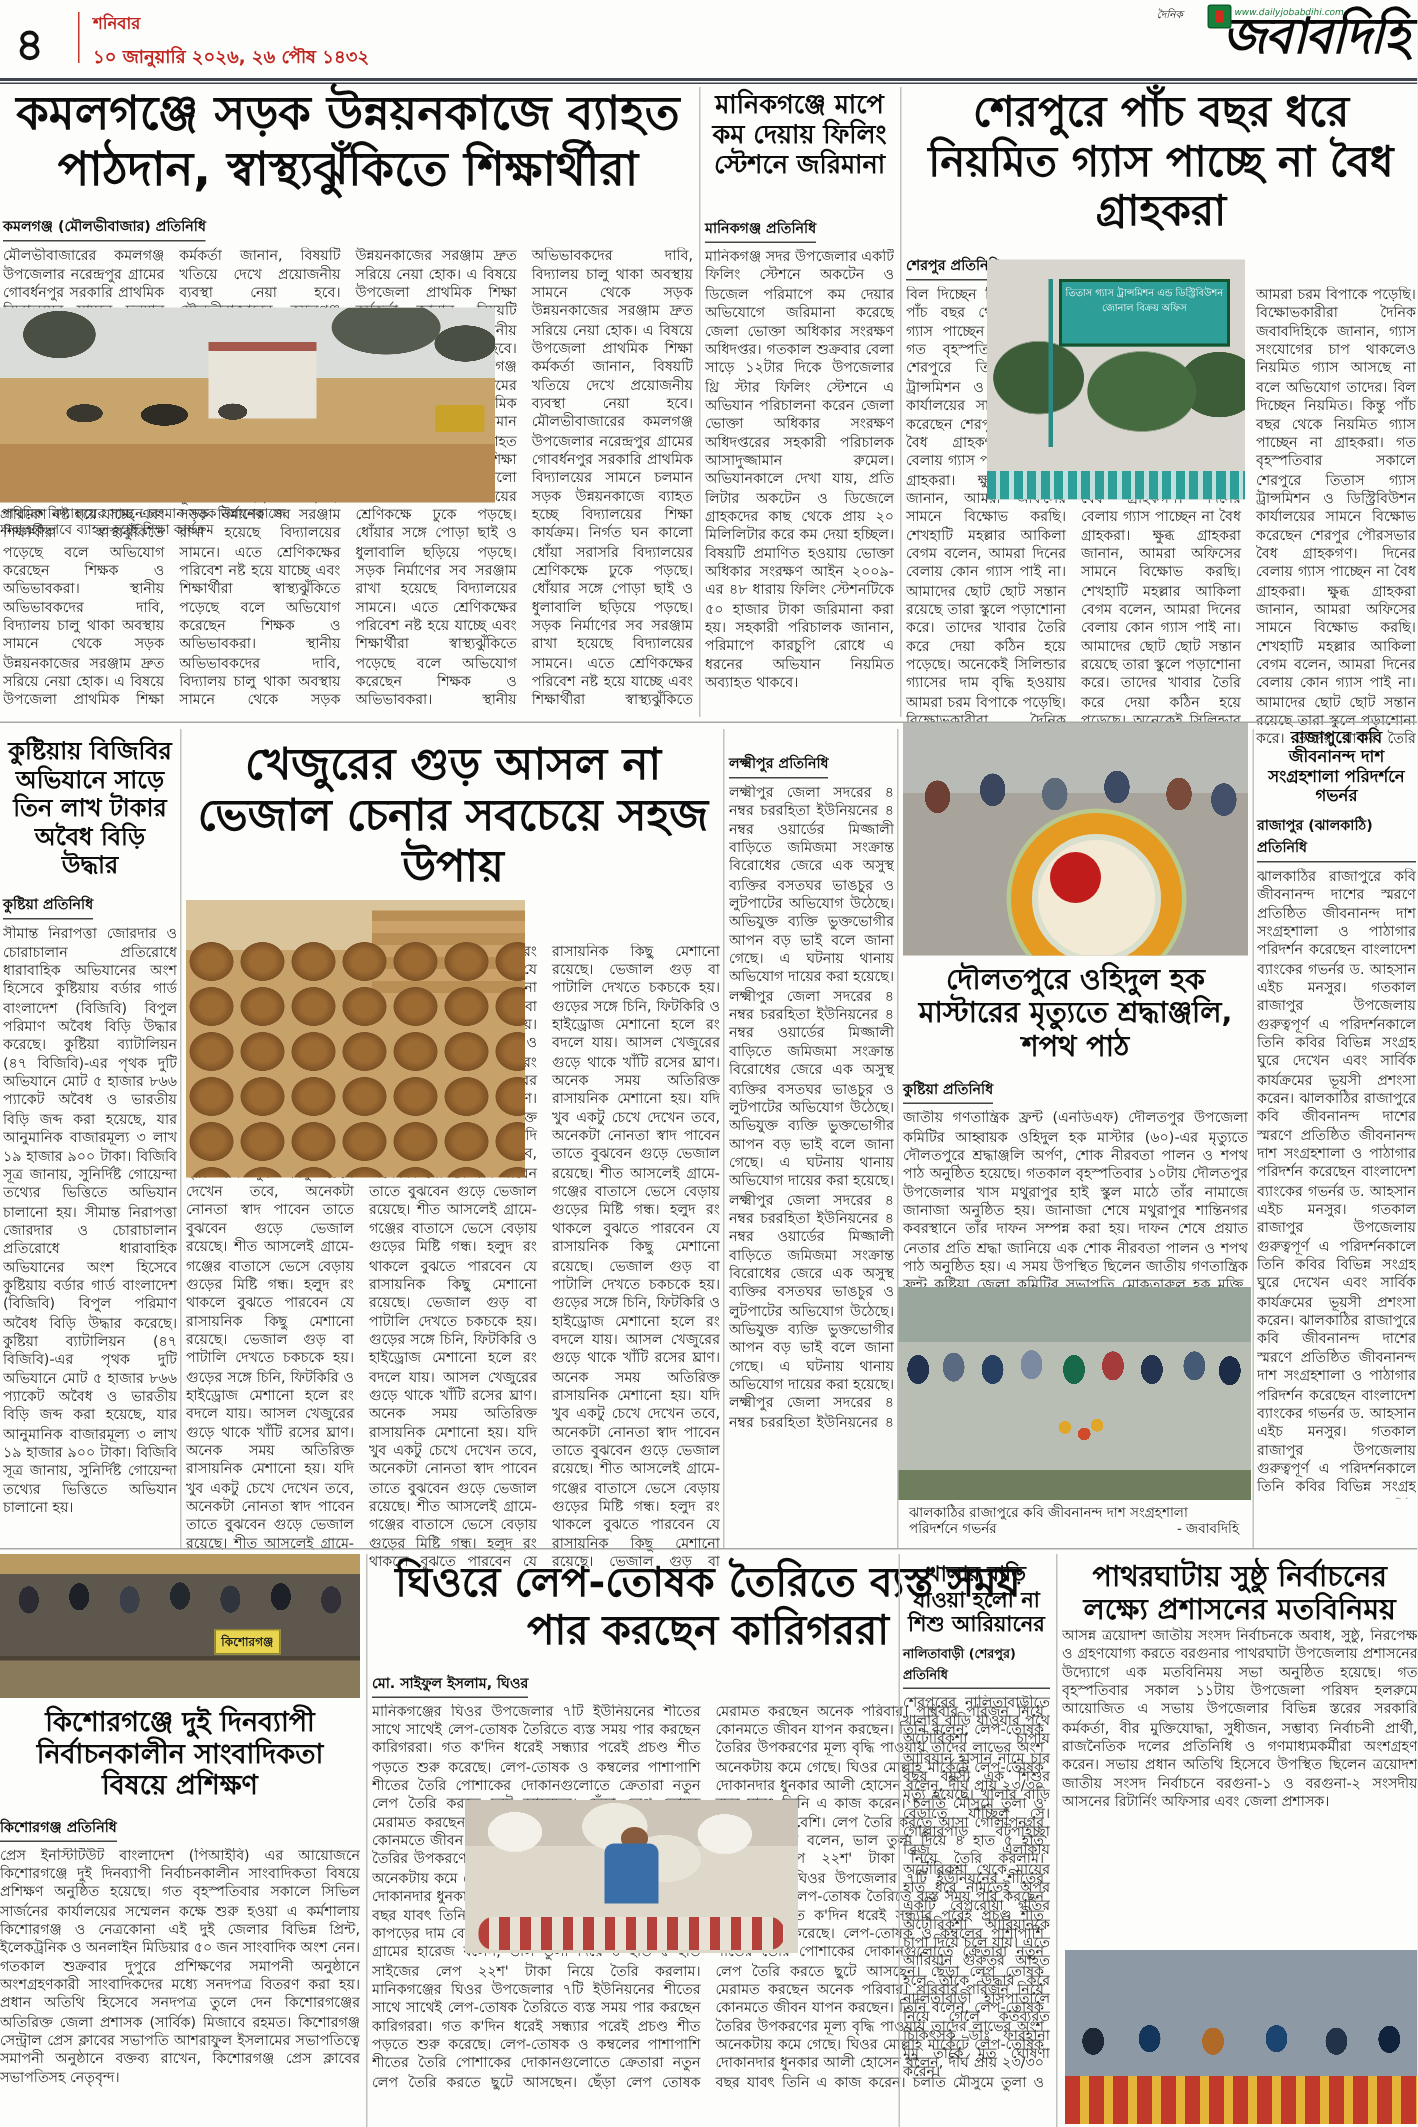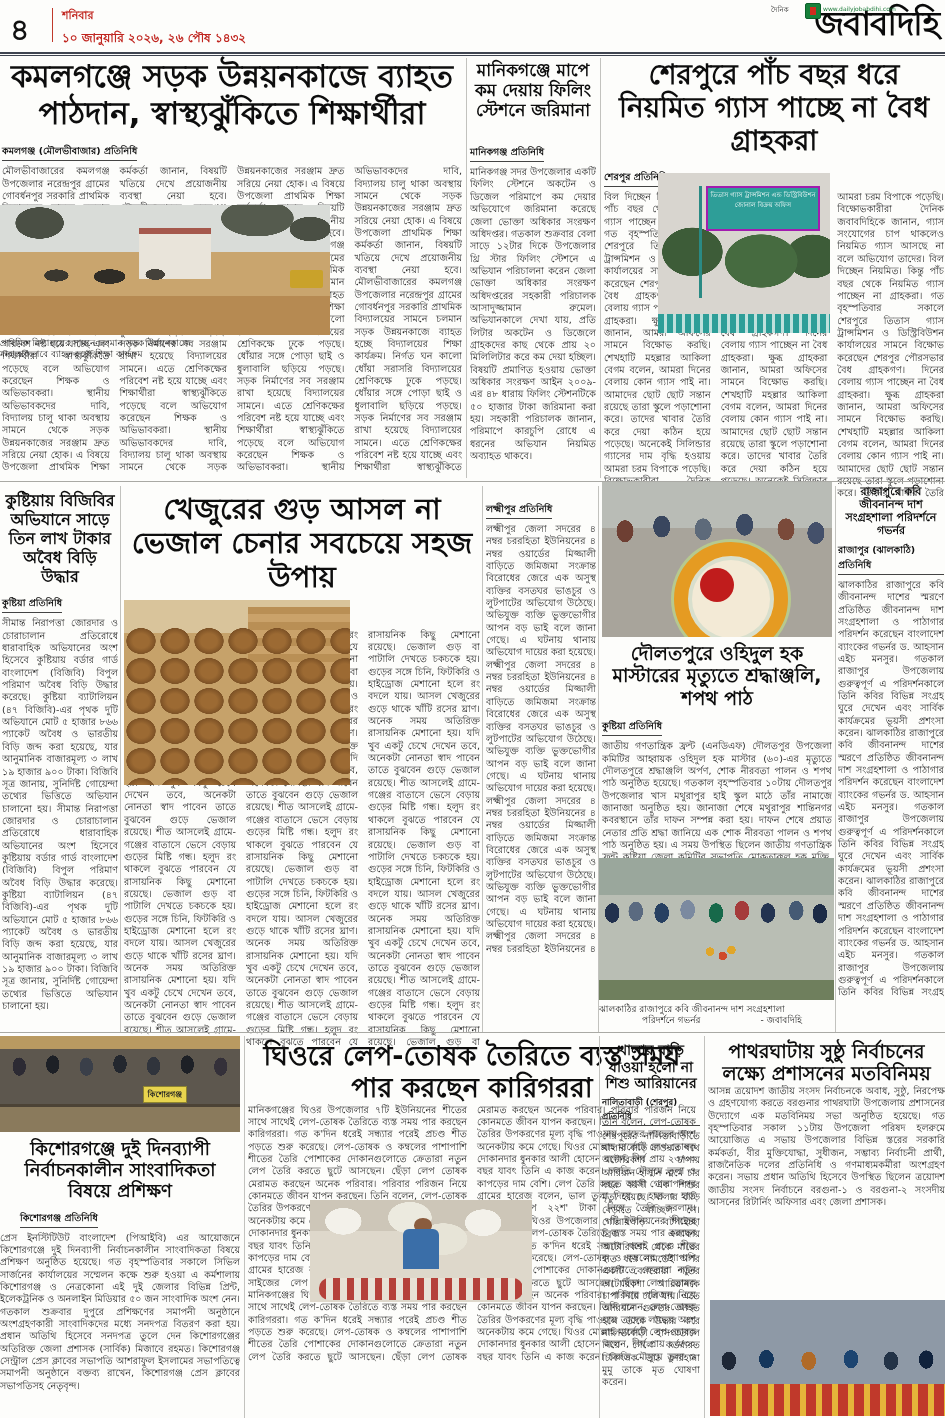--- a/index.html
+++ b/index.html
@@ -33,21 +33,21 @@
   .banner-art-l:after{content:"";position:absolute;right:10px;bottom:4px;width:26px;height:14px;
       background:#f2efe8;border-radius:8px 10px 4px 6px;}
   .banner-art-r{position:absolute;right:0;top:0;width:78px;height:44px;
       background:linear-gradient(180deg,#eef1ec 0 55%,#dfe3da 55%);}
   .banner-art-r:before{content:"";position:absolute;left:10px;top:6px;width:30px;height:22px;
       background:#cfd6cc;border:1px solid #aab3a6;}
   .banner-art-r:after{content:"";position:absolute;right:8px;top:4px;width:14px;height:14px;
       border-radius:50%;background:#e9ece4;border:1px solid #b9c0b2;}
   .banner-title{position:relative;font-size:27px;font-weight:bold;color:#0b0b0b;z-index:2;
       text-shadow:0 0 1px #fff;}
-  .logo{position:absolute;right:6px;top:2px;width:170px;height:46px;text-align:right;}
+  .logo{position:absolute;right:6px;top:2px;width:170px;height:46px;text-align:right;font-style:italic;}
   .logo .brand{font-size:33px;font-weight:bold;color:#0a0a0a;line-height:44px;letter-spacing:-1px;}
   .logo .prefix{position:absolute;left:2px;top:2px;font-size:7px;color:#222;}
   .logo .emblem{position:absolute;left:36px;top:1px;width:14px;height:14px;background:#17803a;
       border-radius:2px;border:1px solid #0c5f2a;}
   .logo .emblem:before{content:"";position:absolute;left:4px;top:3px;width:6px;height:8px;background:#d12b1e;}
   .logo .web{position:absolute;left:54px;top:3px;font-size:6px;color:#1c7a3a;white-space:nowrap;}
   .rule2{position:absolute;left:0;top:52px;width:945px;height:4px;
       border-top:2px solid #3f4450;border-bottom:1px solid #3f4450;box-sizing:border-box;}
   
   .ph-road{background:linear-gradient(180deg,#d9dcd8 0 36%,#c9a56e 36% 70%,#b68a52 70%);}
@@ -61,21 +61,21 @@
       background:radial-gradient(20px 10px at 20% 50%,#3a372f 60%,transparent 61%),
                  radial-gradient(26px 12px at 55% 55%,#2f2c26 60%,transparent 61%),
                  radial-gradient(16px 9px at 85% 45%,#44413a 60%,transparent 61%);}
   .ph-road .digger{position:absolute;right:2%;top:50%;width:10%;height:14%;background:#c9a22a;border-radius:2px;}
   .ph-gas{background:linear-gradient(180deg,#dfe8df 0 20%,#cfdccb 20 60%,#bfd0ba 60%);}
   .ph-gas .foliage{position:absolute;left:0;top:26%;width:100%;height:58%;
       background:radial-gradient(50px 40px at 20% 40%,#3d5c38 60%,transparent 61%),
                  radial-gradient(60px 44px at 60% 50%,#466b40 60%,transparent 61%),
                  radial-gradient(44px 36px at 90% 45%,#3d5c38 60%,transparent 61%);}
   .ph-gas .sign{position:absolute;left:28%;top:8%;width:66%;height:28%;background:#2e9e98;
-      border:2px solid #a21caf;color:#fff;font-size:6.5px;line-height:1.5;text-align:center;
+      border:2px solid #14532d;color:#fff;font-size:6.5px;line-height:1.5;text-align:center;
       padding-top:3px;box-sizing:border-box;}
   .ph-gas .pole{position:absolute;left:24%;top:8%;width:3px;height:70%;background:#2a8a84;}
   .ph-gas .fence{position:absolute;left:0;bottom:0;width:100%;height:12%;
       background:repeating-linear-gradient(90deg,#2e9e98 0 6px,#bfe0dc 6px 9px);}
   .ph-wreath{background:linear-gradient(180deg,#b9bcb6 0 30%,#a8a49b 30%);}
   .ph-wreath .crowd{position:absolute;left:0;top:8%;width:100%;height:60%;
       background:radial-gradient(14px 18px at 10% 40%,#6e3f33 60%,transparent 61%),
                  radial-gradient(14px 18px at 26% 35%,#39465e 60%,transparent 61%),
                  radial-gradient(14px 18px at 44% 38%,#5d6a7a 60%,transparent 61%),
                  radial-gradient(14px 18px at 62% 33%,#3c4a63 60%,transparent 61%),
@@ -234,21 +234,21 @@
   <div class="abs" style="left:602px;top:642px;width:230px;">
     <div class="headline" style="font-size:19px;">দৌলতপুরে ওহিদুল হক মাস্টারের মৃত্যুতে শ্রদ্ধাঞ্জলি, শপথ পাঠ</div>
     <div style="margin-top:5px;"><span class="byline">কুষ্টিয়া প্রতিনিধি</span></div>
     <div class="body" style="height:138px;overflow:hidden;">জাতীয় গণতান্ত্রিক ফ্রন্ট (এনডিএফ) দৌলতপুর উপজেলা কমিটির আহ্বায়ক ওহিদুল হক মাস্টার (৬০)-এর মৃত্যুতে দৌলতপুরে শ্রদ্ধাঞ্জলি অর্পণ, শোক নীরবতা পালন ও শপথ পাঠ অনুষ্ঠিত হয়েছে। গতকাল বৃহস্পতিবার ১০টায় দৌলতপুর উপজেলার খাস মথুরাপুর হাই স্কুল মাঠে তাঁর নামাজে জানাজা অনুষ্ঠিত হয়। জানাজা শেষে মথুরাপুর শান্তিনগর কবরস্থানে তাঁর দাফন সম্পন্ন করা হয়। দাফন শেষে প্রয়াত নেতার প্রতি শ্রদ্ধা জানিয়ে এক শোক নীরবতা পালন ও শপথ পাঠ অনুষ্ঠিত হয়। এ সময় উপস্থিত ছিলেন জাতীয় গণতান্ত্রিক ফ্রন্ট কুষ্টিয়া জেলা কমিটির সভাপতি মোকতারুল হক মুক্তি, মেহেরপুর জেলা আহ্বায়ক ইসানুল করিম আন্টু, কুষ্টিয়া জেলা নেতৃবৃন্দসহ স্থানীয় গণ্যমান্য ব্যক্তিবর্গ।</div>
   </div>
   <div class="photo ph-gov" style="left:598px;top:858px;width:236px;height:142px;">
     <div class="ppl"></div>
     <div class="flowers"></div>
     <div class="grass"></div>
   </div>
-  <div class="abs caption" style="left:582px;top:1004px;width:220px;text-align:center;">
+  <div class="abs caption" style="left:606px;top:1004px;width:220px;">
     <span>ঝালকাঠির রাজাপুরে কবি জীবনানন্দ দাশ সংগ্রহশালা পরিদর্শনে গভর্নর</span>
     <span style="float:right;">- জবাবদিহি</span>
   </div>
 
   <div class="abs" style="left:838px;top:486px;width:106px;">
     <div class="headline" style="font-size:11px;">রাজাপুরে কবি জীবনানন্দ দাশ সংগ্রহশালা পরিদর্শনে গভর্নর</div>
     <div style="margin-top:5px;"><span class="byline">রাজাপুর (ঝালকাঠি) প্রতিনিধি</span></div>
     <div class="body" style="height:420px;overflow:hidden;">ঝালকাঠির রাজাপুরে কবি জীবনানন্দ দাশের স্মরণে প্রতিষ্ঠিত জীবনানন্দ দাশ সংগ্রহশালা ও পাঠাগার পরিদর্শন করেছেন বাংলাদেশ ব্যাংকের গভর্নর ড. আহসান এইচ মনসুর। গতকাল রাজাপুর উপজেলায় গুরুত্বপূর্ণ এ পরিদর্শনকালে তিনি কবির বিভিন্ন সংগ্রহ ঘুরে দেখেন এবং সার্বিক কার্যক্রমের ভূয়সী প্রশংসা করেন। ঝালকাঠির রাজাপুরে কবি জীবনানন্দ দাশের স্মরণে প্রতিষ্ঠিত জীবনানন্দ দাশ সংগ্রহশালা ও পাঠাগার পরিদর্শন করেছেন বাংলাদেশ ব্যাংকের গভর্নর ড. আহসান এইচ মনসুর। গতকাল রাজাপুর উপজেলায় গুরুত্বপূর্ণ এ পরিদর্শনকালে তিনি কবির বিভিন্ন সংগ্রহ ঘুরে দেখেন এবং সার্বিক কার্যক্রমের ভূয়সী প্রশংসা করেন। ঝালকাঠির রাজাপুরে কবি জীবনানন্দ দাশের স্মরণে প্রতিষ্ঠিত জীবনানন্দ দাশ সংগ্রহশালা ও পাঠাগার পরিদর্শন করেছেন বাংলাদেশ ব্যাংকের গভর্নর ড. আহসান এইচ মনসুর। গতকাল রাজাপুর উপজেলায় গুরুত্বপূর্ণ এ পরিদর্শনকালে তিনি কবির বিভিন্ন সংগ্রহ ঘুরে দেখেন এবং সার্বিক কার্যক্রমের ভূয়সী প্রশংসা করেন।</div>
   </div>
 
@@ -258,26 +258,27 @@
   <div class="vline" style="left:835px;top:486px;height:546px;"></div>
   <div class="hline" style="left:0;top:1032px;width:945px;"></div>
 
   <div class="photo ph-kg" style="left:0;top:1036px;width:240px;height:96px;">
     <div class="ppl"></div>
     <div class="table"></div>
     <div class="tag">কিশোরগঞ্জ</div>
   </div>
   <div class="abs" style="left:0;top:1138px;width:240px;">
     <div class="headline" style="font-size:18px;">কিশোরগঞ্জে দুই দিনব্যাপী নির্বাচনকালীন সাংবাদিকতা বিষয়ে প্রশিক্ষণ</div>
-    <div style="margin-top:4px;margin-left:20px;"><span class="byline">কিশোরগঞ্জ প্রতিনিধি</span></div>
+    <div style="margin-top:4px;"><span class="byline">কিশোরগঞ্জ প্রতিনিধি</span></div>
     <div class="body" style="height:205px;overflow:hidden;">প্রেস ইনস্টিটিউট বাংলাদেশ (পিআইবি) এর আয়োজনে কিশোরগঞ্জে দুই দিনব্যাপী নির্বাচনকালীন সাংবাদিকতা বিষয়ে প্রশিক্ষণ অনুষ্ঠিত হয়েছে। গত বৃহস্পতিবার সকালে সিভিল সার্জনের কার্যালয়ের সম্মেলন কক্ষে শুরু হওয়া এ কর্মশালায় কিশোরগঞ্জ ও নেত্রকোনা এই দুই জেলার বিভিন্ন প্রিন্ট, ইলেকট্রনিক ও অনলাইন মিডিয়ার ৫০ জন সাংবাদিক অংশ নেন। গতকাল শুক্রবার দুপুরে প্রশিক্ষণের সমাপনী অনুষ্ঠানে অংশগ্রহণকারী সাংবাদিকদের মধ্যে সনদপত্র বিতরণ করা হয়। প্রধান অতিথি হিসেবে সনদপত্র তুলে দেন কিশোরগঞ্জের অতিরিক্ত জেলা প্রশাসক (সার্বিক) মিজাবে রহমত। কিশোরগঞ্জ সেন্ট্রাল প্রেস ক্লাবের সভাপতি আশরাফুল ইসলামের সভাপতিত্বে সমাপনী অনুষ্ঠানে বক্তব্য রাখেন, কিশোরগঞ্জ প্রেস ক্লাবের সভাপতিসহ নেতৃবৃন্দ।</div>
   </div>
 
   <div class="abs" style="left:248px;top:1040px;width:448px;">
     <div class="headline" style="font-size:27px;">ঘিওরে লেপ-তোষক তৈরিতে ব্যস্ত সময় পার করছেন কারিগররা</div>
+    <div style="margin-top:6px;"><span class="byline">মো. সাইফুল ইসলাম, ঘিওর</span></div>
     <div class="body cols2" style="height:260px;overflow:hidden;">মানিকগঞ্জের ঘিওর উপজেলার ৭টি ইউনিয়নের শীতের সাথে সাথেই লেপ-তোষক তৈরিতে ব্যস্ত সময় পার করছেন কারিগররা। গত ক'দিন ধরেই সন্ধ্যার পরেই প্রচণ্ড শীত পড়তে শুরু করেছে। লেপ-তোষক ও কম্বলের পাশাপাশি শীতের তৈরি পোশাকের দোকানগুলোতে ক্রেতারা নতুন লেপ তৈরি করতে ছুটে আসছেন। ছেঁড়া লেপ তোষক মেরামত করছেন অনেক পরিবার। পরিবার পরিজন নিয়ে কোনমতে জীবন যাপন করছেন। তিনি বলেন, লেপ-তোষক তৈরির উপকরণের মূল্য বৃদ্ধি পাওয়ায় তাদের লাভের অংশ অনেকটায় কমে গেছে। ঘিওর মোল্লাহ মার্কেটে লেপ-তোষক দোকানদার ধুনকার আলী হোসেন বলেন, দীর্ঘ প্রায় ২৩/৩০ বছর যাবৎ তিনি এ কাজ করেন। চলতি মৌসুমে তুলা ও কাপড়ের দাম বেশি। লেপ তৈরি করতে আসা গোলাপনগর গ্রামের হারেজ বলেন, ভাল তুলা দিয়ে ৪ হাত ৫ হাত সাইজের লেপ ২২শ' টাকা নিয়ে তৈরি করলাম। মানিকগঞ্জের ঘিওর উপজেলার ৭টি ইউনিয়নের শীতের সাথে সাথেই লেপ-তোষক তৈরিতে ব্যস্ত সময় পার করছেন কারিগররা। গত ক'দিন ধরেই সন্ধ্যার পরেই প্রচণ্ড শীত পড়তে শুরু করেছে। লেপ-তোষক ও কম্বলের পাশাপাশি শীতের তৈরি পোশাকের দোকানগুলোতে ক্রেতারা নতুন লেপ তৈরি করতে ছুটে আসছেন। ছেঁড়া লেপ তোষক মেরামত করছেন অনেক পরিবার। পরিবার পরিজন নিয়ে কোনমতে জীবন যাপন করছেন। তিনি বলেন, লেপ-তোষক তৈরির উপকরণের মূল্য বৃদ্ধি পাওয়ায় তাদের লাভের অংশ অনেকটায় কমে গেছে। ঘিওর মোল্লাহ মার্কেটে লেপ-তোষক দোকানদার ধুনকার আলী হোসেন বলেন, দীর্ঘ প্রায় ২৩/৩০ বছর যাবৎ তিনি এ কাজ করেন। চলতি মৌসুমে তুলা ও কাপড়ের দাম বেশি। লেপ তৈরি করতে আসা গোলাপনগর গ্রামের হারেজ বলেন, ভাল তুলা দিয়ে ৪ হাত ৫ হাত সাইজের লেপ ২২শ' টাকা নিয়ে তৈরি করলাম। মানিকগঞ্জের ঘিওর উপজেলার ৭টি ইউনিয়নের শীতের সাথে সাথেই লেপ-তোষক তৈরিতে ব্যস্ত সময় পার করছেন কারিগররা। গত ক'দিন ধরেই সন্ধ্যার পরেই প্রচণ্ড শীত পড়তে শুরু করেছে। লেপ-তোষক ও কম্বলের পাশাপাশি শীতের তৈরি পোশাকের দোকানগুলোতে ক্রেতারা নতুন লেপ তৈরি করতে ছুটে আসছেন। ছেঁড়া লেপ তোষক মেরামত করছেন অনেক পরিবার। পরিবার পরিজন নিয়ে কোনমতে জীবন যাপন করছেন। তিনি বলেন, লেপ-তোষক তৈরির উপকরণের মূল্য বৃদ্ধি পাওয়ায় তাদের লাভের অংশ অনেকটায় কমে গেছে। ঘিওর মোল্লাহ মার্কেটে লেপ-তোষক দোকানদার ধুনকার আলী হোসেন বলেন, দীর্ঘ প্রায় ২৩/৩০ বছর যাবৎ তিনি এ কাজ করেন। চলতি মৌসুমে তুলা ও কাপড়ের দাম বেশি। লেপ তৈরি করতে আসা গোলাপনগর গ্রামের হারেজ বলেন, ভাল তুলা দিয়ে ৪ হাত ৫ হাত সাইজের লেপ ২২শ' টাকা নিয়ে তৈরি করলাম।</div>
   </div>
   <div class="photo ph-quilt" style="left:310px;top:1200px;width:222px;height:102px;">
     <div class="cotton"></div>
     <div class="head"></div>
     <div class="man"></div>
     <div class="roll"></div>
   </div>
 
   <div class="abs" style="left:602px;top:1042px;width:98px;">

